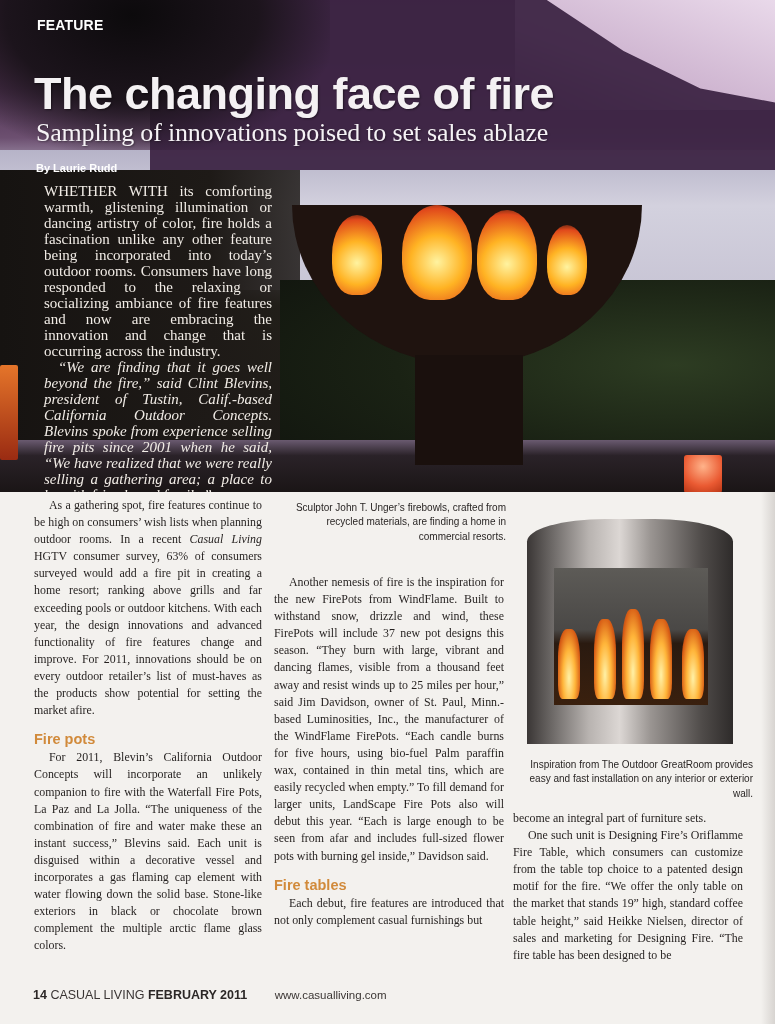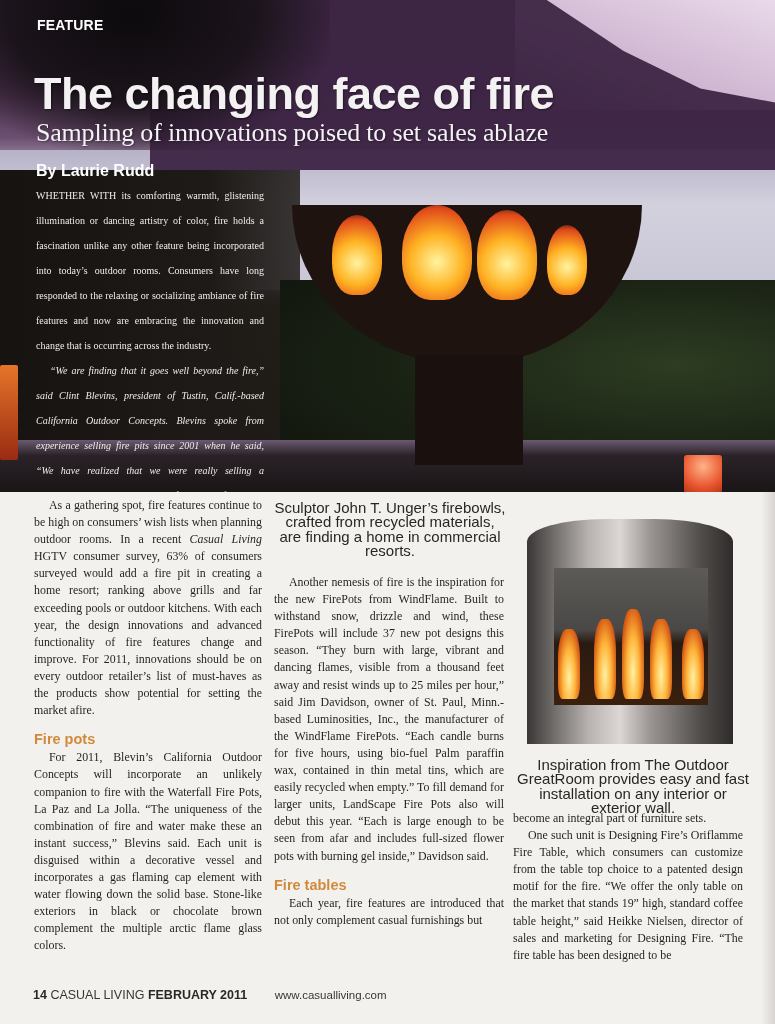--- a/index.html
+++ b/index.html
@@ -40,38 +40,38 @@
 
   .kicker { position: absolute; left: 37px; top: 17px; font-family: "Liberation Sans", sans-serif;
     font-weight: bold; font-size: 14px; color: #ffffff; letter-spacing: .2px; }
   .headline { position: absolute; left: 34px; top: 68px; font-family: "Liberation Sans", sans-serif;
     font-weight: bold; font-size: 45px; color: #f4f1f3; letter-spacing: -.5px;
     text-shadow: 1px 1px 2px rgba(0,0,0,.45); white-space: nowrap; }
   .deck { position: absolute; left: 36px; top: 118px; font-family: "Liberation Serif", serif;
     font-size: 26px; color: #f5f2f5; white-space: nowrap; letter-spacing: -.2px;
     text-shadow: 1px 1px 2px rgba(0,0,0,.35); }
   .byline { position: absolute; left: 36px; top: 162px; font-family: "Liberation Sans", sans-serif;
-    font-weight: bold; font-size: 16px; color: #ffffff; }
+    font-weight: bold; font-size: 11px; color: #ffffff; }
 
-  .intro { position: absolute; left: 36px; top: 183px; width: 228px;
-    font-size: 10px; line-height: 25px; color: #f1ece6; text-align: justify; }
+  .intro { position: absolute; left: 44px; top: 183px; width: 228px;
+    font-size: 15px; line-height: 16px; color: #f1ece6; text-align: justify; }
   .intro p { text-indent: 0; }
   .intro p + p { text-indent: 14px; font-style: italic; }
 
   
   .col { position: absolute; font-size: 11.9px; line-height: 17.1px; color: #231f1e; text-align: justify; }
   .col p { text-indent: 15px; }
   .col p.noindent { text-indent: 0; }
   .col-1 { left: 34px; top: 497px; width: 228px; }
   .col-3 { left: 513px; top: 810px; width: 230px; }
 
   .subhead { font-family: "Liberation Sans", sans-serif; font-size: 14.5px; color: #d18a3b;
     margin: 12px 0 1px 0; text-indent: 0 !important; }
-  .caption { font-family: "Liberation Sans", sans-serif; font-size: 15px; line-height: 14.3px;
-    color: #2a2625; text-align: center; }
+  .caption { font-family: "Liberation Sans", sans-serif; font-size: 10px; line-height: 14.3px;
+    color: #2a2625; text-align: right; }
   .caption-2 { position: absolute; left: 274px; top: 501px; width: 232px; }
   .col-2-body { position: absolute; left: 274px; top: 574px; width: 230px; }
 
   
   .fireplace { position: absolute; left: 527px; top: 519px; width: 206px; height: 225px;
     border-radius: 38% 38% 0 0 / 10% 10% 0 0;
     background: linear-gradient(90deg, #3a3635 0%, #6c6866 12%, #b8b3b0 30%, #dcd7d4 45%, #9a9592 60%, #4f4b49 85%, #2e2b2a 100%); }
   .fireplace .window { position: absolute; left: 27px; top: 49px; width: 154px; height: 137px;
     background: linear-gradient(180deg, #5d5b57 0%, #4a4846 45%, #2a1a10 55%, #3a200e 100%); }
   .fireplace .fl { position: absolute; bottom: 6px; width: 22px; height: 70px; border-radius: 40% 40% 20% 20%;
@@ -122,21 +122,21 @@
 <div class="col col-1">
   <p><span>As a gathering spot, fire features continue to be high on consumers’ wish lists when planning outdoor rooms. In a recent </span><i>Casual Living</i><span> HGTV consumer survey, 63% of consumers surveyed would add a fire pit in creating a home resort; ranking above grills and far exceeding pools or outdoor kitchens. With each year, the design innovations and advanced functionality of fire features change and improve.  For 2011, innovations should be on every outdoor retailer’s list of must-haves as the products show potential for setting the market afire.</span></p>
   <h2 class="subhead">Fire pots</h2>
   <p>For 2011, Blevin’s California Outdoor Concepts will incorporate an unlikely companion to fire with the Waterfall Fire Pots, La Paz and La Jolla. “The uniqueness of the combination of fire and water make these an instant success,” Blevins said. Each unit is disguised within a decorative vessel and incorporates a gas flaming cap element with water flowing down the solid base. Stone-like exteriors in black or chocolate brown complement the multiple arctic flame glass colors.</p>
 </div>
 
 <div class="caption caption-2">Sculptor John T. Unger’s firebowls, crafted from recycled materials, are finding a home in commercial resorts.</div>
 <div class="col col-2-body">
   <p>Another nemesis of fire is the inspiration for the new FirePots from WindFlame. Built to withstand snow, drizzle and wind, these FirePots will include 37 new pot designs this season. “They burn with large, vibrant and dancing flames, visible from a thousand feet away and resist winds up to 25 miles per hour,” said Jim Davidson, owner of St. Paul, Minn.-based Luminosities, Inc., the manufacturer of the WindFlame FirePots. “Each candle burns for five hours, using bio-fuel Palm paraffin wax, contained in thin metal tins, which are easily recycled when empty.” To fill demand for larger units, LandScape Fire Pots also will debut this year. “Each is large enough to be seen from afar and includes full-sized flower pots with burning gel inside,” Davidson said.</p>
   <h2 class="subhead">Fire tables</h2>
-  <p>Each year, fire features are introduced that not only complement casual furnishings but</p>
+  <p>Each debut, fire features are introduced that not only complement casual furnishings but</p>
 </div>
 
 <div class="fireplace">
   <div class="window">
     <div class="fl" style="left:4px;"></div>
     <div class="fl" style="left:40px;height:80px;"></div>
     <div class="fl" style="left:68px;height:90px;"></div>
     <div class="fl" style="left:96px;height:80px;"></div>
     <div class="fl" style="left:128px;"></div>
   </div>

